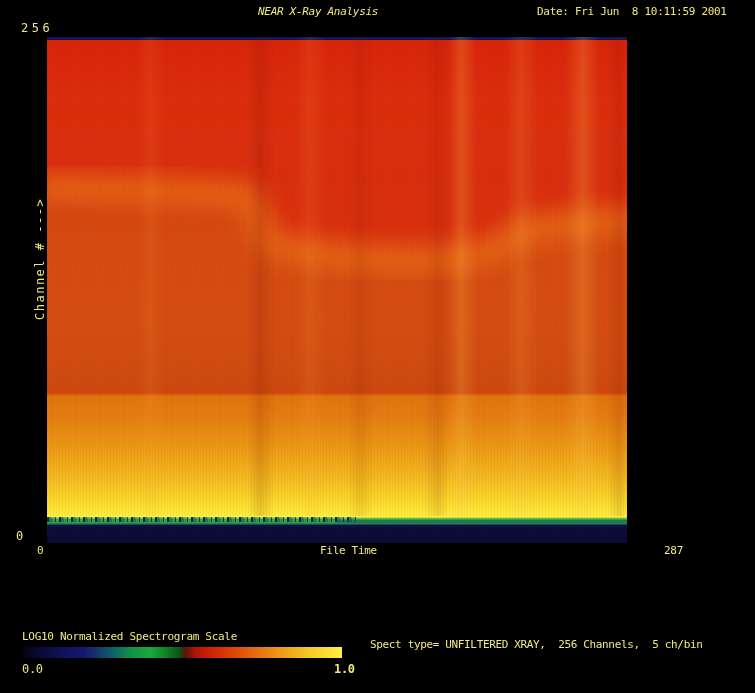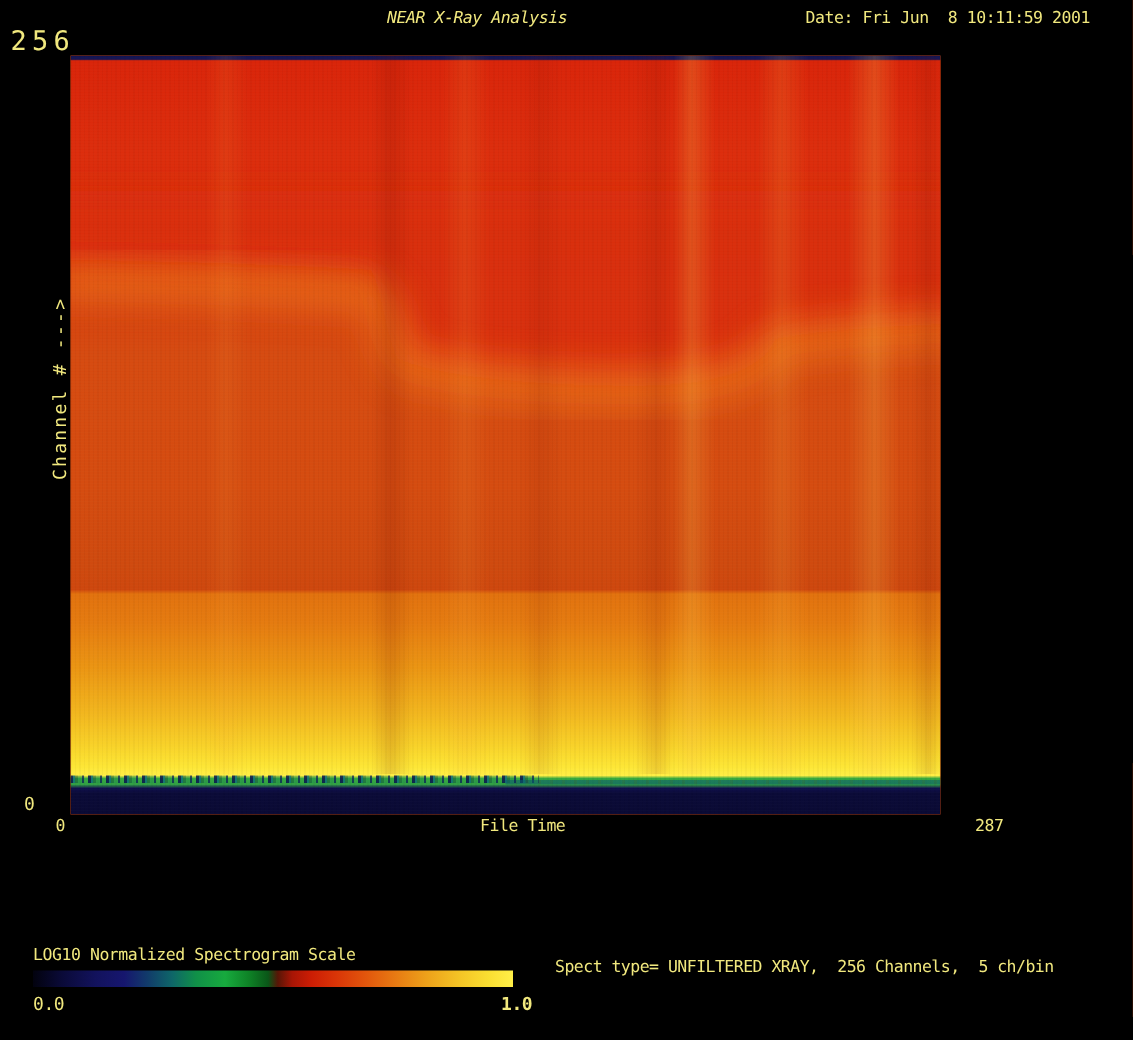--- a/index.html
+++ b/index.html
@@ -9,30 +9,30 @@
   html,body{margin:0;padding:0;background:var(--bg);}
   #canvas{
     position:relative;width:755px;height:693px;background:var(--bg);
     font-family:"DejaVu Sans Mono","Liberation Mono",monospace;
     color:var(--text);overflow:hidden;
   }
   .txt{position:absolute;white-space:pre;font-size:11px;letter-spacing:-0.3px;line-height:12px;}
   .num{font-size:12px;letter-spacing:-0.3px;}
   #title{left:258px;top:6px;font-style:italic;}
   #date{left:537px;top:6px;}
-  #ymax{left:7px;top:22px;font-size:18px;letter-spacing:3.5px;}
+  #ymax{left:21px;top:22px;font-size:12px;letter-spacing:3.5px;}
   #ymin{left:16px;top:530px;font-size:12px;}
   #ylabel{
     position:absolute;left:33px;top:188px;height:132px;width:15px;
     writing-mode:vertical-rl;transform:rotate(180deg);
     font-size:12px;letter-spacing:1.5px;white-space:pre;
   }
   #xmin{left:37px;top:545px;}
   #xlabel{left:320px;top:545px;}
-  #xmax{left:650px;top:545px;text-align:center;}
+  #xmax{left:664px;top:545px;text-align:center;}
   
   #plot{position:absolute;left:47px;top:37px;width:580px;height:506px;overflow:hidden;background:#d64a10;}
   #plot .layer{position:absolute;inset:0;}
   #base{
     z-index:1;
     background:linear-gradient(180deg,
       #141452 0px,#141452 2.5px,
       #d92409 3.5px,
       #dc2c0c 60px,
       #db310d 120px,

